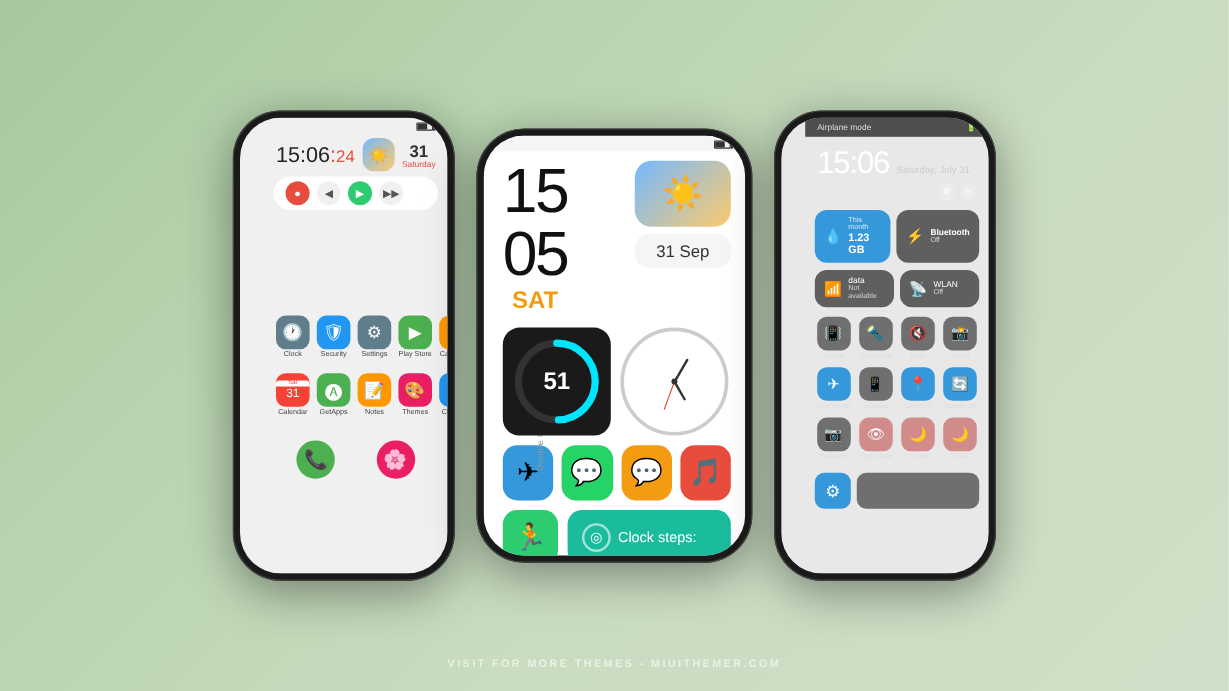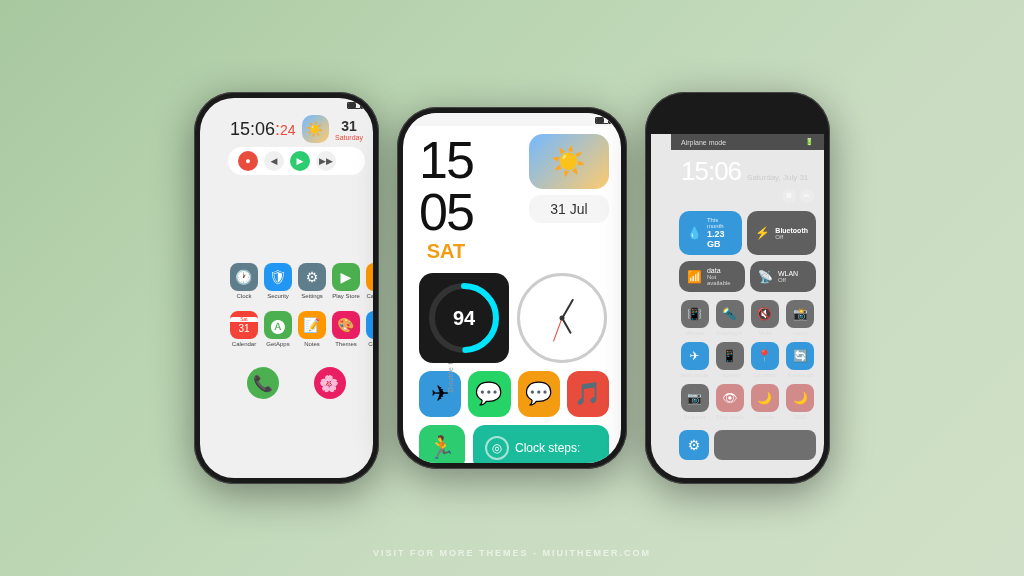--- a/index.html
+++ b/index.html
@@ -226,21 +226,21 @@
 
     
     .p3-status {
       background: rgba(50,50,50,0.85);
       padding: 4px 10px;
       display: flex; justify-content: space-between; align-items: center;
     }
     .p3-status-left { font-size: 7px; color: #ddd; }
     .p3-status-right { display: flex; gap: 4px; align-items: center; font-size: 7px; color: #ddd; }
 
-    .p3-screen { background: rgba(80,80,80,0.7); margin-top: 36px; }
+    .p3-screen { background: rgba(80,80,80,0.7); }
     .p3-clock-row {
       padding: 6px 10px 2px;
       display: flex; align-items: baseline; gap: 6px;
     }
     .p3-time { font-size: 26px; font-weight: 300; color: #fff; letter-spacing: -1px; }
     .p3-date { font-size: 8px; color: #ccc; }
     .p3-icons-row {
       display: flex; justify-content: flex-end; gap: 4px;
       padding: 0 10px 4px;
     }
@@ -451,32 +451,32 @@
         <div class="p2-main">
 
           <div class="p2-top-row">
             <div>
               <div class="p2-big-time">15</div>
               <div class="p2-big-time">05</div>
               <div class="p2-sat">SAT</div>
             </div>
             <div class="p2-right-widgets">
               <div class="p2-weather-big">☀️</div>
-              <div class="p2-date-box">31 Jul</div>
+              <div class="p2-date-box">31 Sep</div>
             </div>
           </div>
 
           <div class="p2-clock-row">
 
             <div style="position:relative;width:90px;height:90px;background:#1a1a1a;border-radius:14px;display:flex;align-items:center;justify-content:center;">
               <svg width="80" height="80" viewBox="0 0 80 80">
                 <circle cx="40" cy="40" r="32" fill="none" stroke="#333" stroke-width="6"></circle>
                 <circle cx="40" cy="40" r="32" fill="none" stroke="#00e5ff" stroke-width="6" stroke-dasharray="201" stroke-dashoffset="102" stroke-linecap="round" transform="rotate(-90 40 40)"></circle>
               </svg>
-              <span style="position:absolute;font-size:20px;font-weight:bold;color:#fff;">94</span>
+              <span style="position:absolute;font-size:20px;font-weight:bold;color:#fff;">51</span>
             </div>
 
             <div style="position:relative;width:90px;height:90px;border-radius:50%;border:3px solid #ccc;background:#fff;display:flex;align-items:center;justify-content:center;">
               <div style="position:relative;width:80px;height:80px;">
                 <div class="clock-hand hour-hand"></div>
                 <div class="clock-hand min-hand"></div>
                 <div class="clock-hand sec-hand"></div>
                 <div class="center-dot"></div>
               </div>
             </div>

